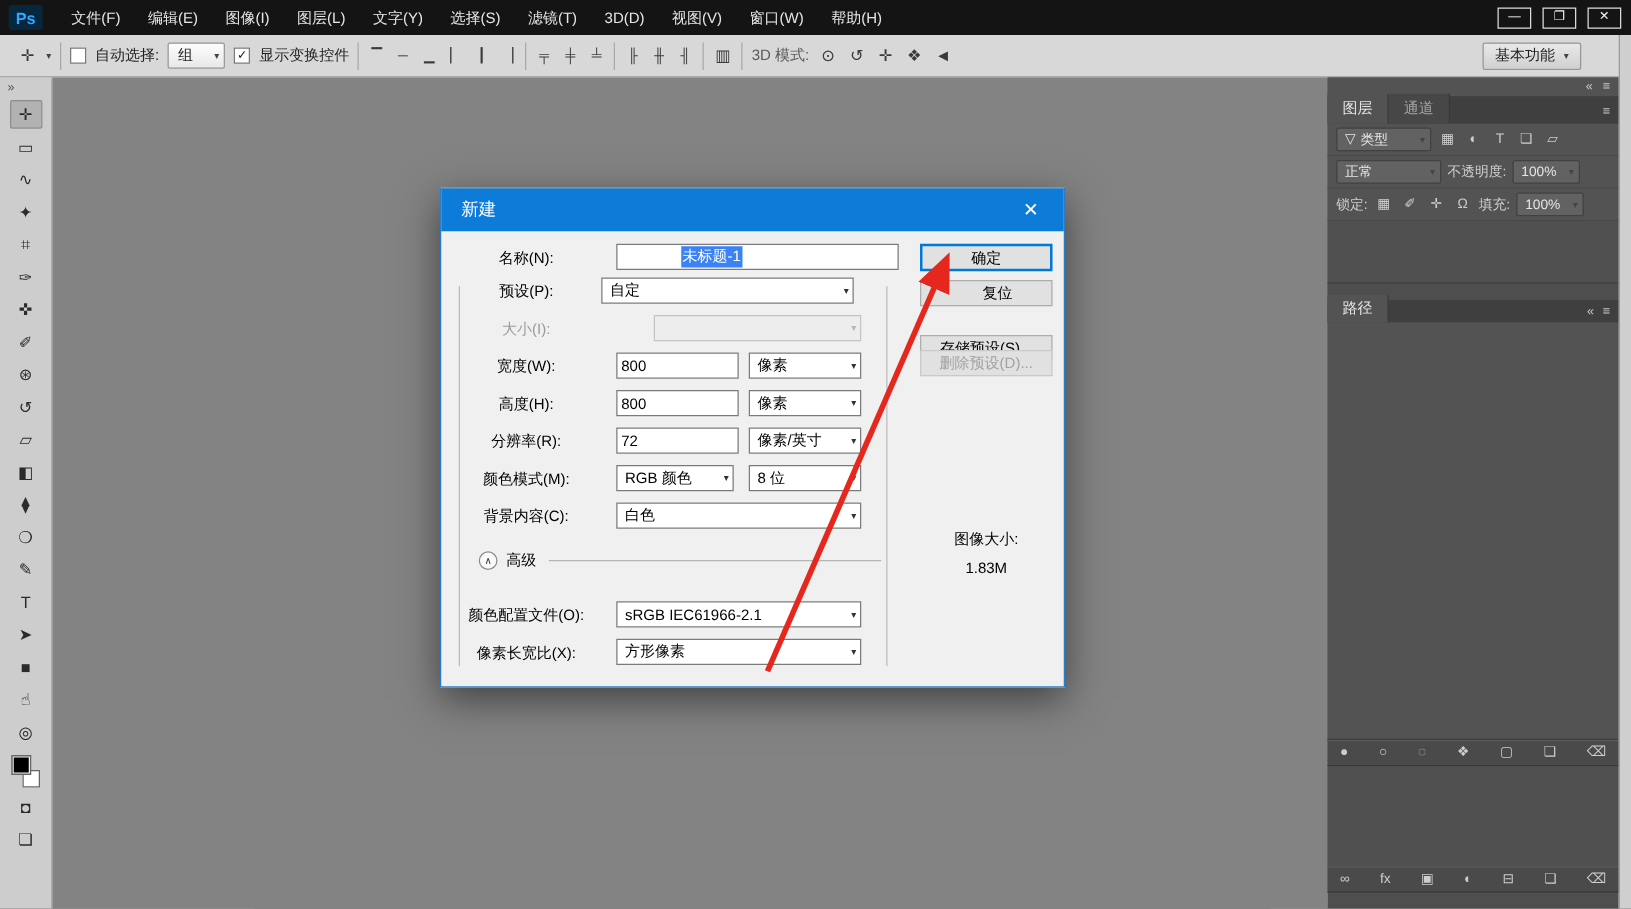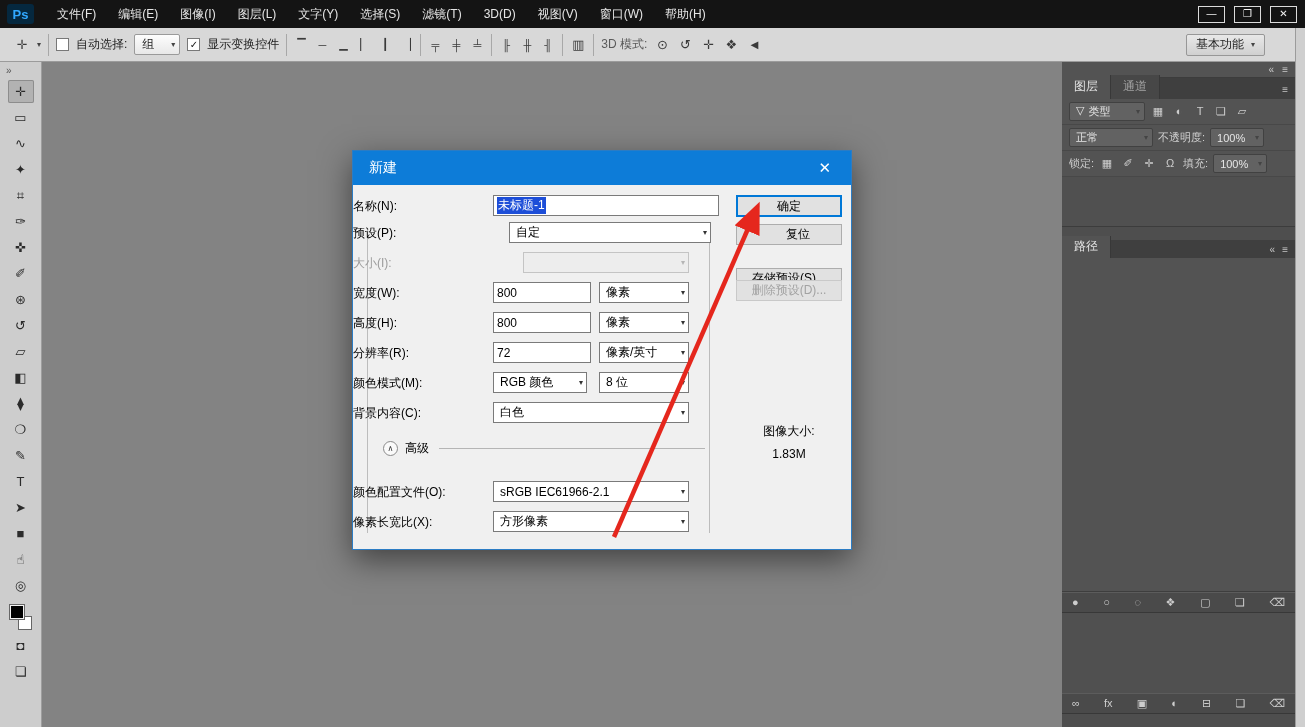--- a/index.html
+++ b/index.html
@@ -55,24 +55,24 @@
   .icon-bar { height:21px; background:#4a4a4a; border-top:1px solid #5c5c5c; border-bottom:1px solid #383838; display:flex; align-items:center; justify-content:space-between; padding:0 10px; color:#c6c6c6; font-size:11px; }
   .icon-bar .pic { width:auto; }
   .lower-empty { height:80px; background:#505050; }
 
   
   .dialog { position:absolute; left:352px; top:150px; width:500px; height:400px; background:#f0f0f0; border:1px solid #2b7cc4; box-shadow:0 10px 30px rgba(0,0,0,.5); z-index:10; }
   .dlg-title { height:34px; background:#0d7cd8; color:#fff; display:flex; align-items:center; padding:12px 16px; font-size:14px; }
   .dlg-close { margin-left:auto; font-size:15px; color:#fff; padding:0 4px; }
   .dlg-body { position:relative; height:364px; font-size:12px; color:#000; }
   .row { position:absolute; left:0; right:0; height:22px; }
-  .lbl { position:absolute; left:0; width:136px; text-align:left; line-height:22px; white-space:nowrap; }
+  .lbl { position:absolute; left:0; width:136px; text-align:center; line-height:22px; white-space:nowrap; }
   .lbl.disabled { color:#9b9b9b; }
   .text-input { position:absolute; height:21px; background:#fff; border:1px solid #7a7a7a; display:flex; align-items:center; padding:0 3px; overflow:hidden; }
-  .sel { background:#1d4ed8; color:#fff; padding:0 1px; }
+  .sel { background:#3b82f6; color:#fff; padding:0 1px;margin-left:48px; }
   .dd { position:absolute; height:21px; background:#fff; border:1px solid #7a7a7a; display:flex; align-items:center; justify-content:space-between; padding:0 3px 0 6px; overflow:hidden; }
   .dd .chev { font-size:8px; color:#333; padding-left:4px; }
   .dd.disabled { background:#ededed; border-color:#c4c4c4; color:#a0a0a0; }
   .dd.disabled .chev { color:#b5b5b5; }
   .btn { position:absolute; left:383px; width:106px; height:21px; background:#e1e1e1; border:1px solid #adadad; font-size:12px; display:flex; align-items:center; justify-content:center; overflow:hidden; }
   .btn.ok { height:22px; border:2px solid #0078d7; }
   .btn.disabled { color:#a2a2a2; border-color:#c9c9c9; }
   .vline { position:absolute; width:1px; background:#bcbcbc; top:44px; height:304px; }
   .adv-circle { position:absolute; left:30px; top:256px; width:15px; height:15px; border:1px solid #8a8a8a; border-radius:50%; background:#fafafa; display:flex; align-items:center; justify-content:center; font-size:8px; color:#333; line-height:1; }
   .adv-label { position:absolute; left:52px; top:256px; line-height:15px; }
@@ -280,21 +280,21 @@
       <div class="row" style="top:10px;">
         <span class="lbl">名称(N):</span>
         <div class="text-input" style="left:140px;width:226px;">
           <span class="sel">未标题-1</span>
         </div>
       </div>
       <div class="btn ok" style="top:10px;">确定</div>
 
       <div class="row" style="top:37px;">
         <span class="lbl">预设(P):</span>
-        <div class="dd" style="left:156px;width:202px;">
+        <div class="dd" style="left:128px;width:202px;">
           <span>自定</span>
           <span class="chev">▾</span>
         </div>
       </div>
       <div class="btn" style="top:39px;padding-left:18px;">复位</div>
 
       <div class="row" style="top:67px;">
         <span class="lbl disabled">大小(I):</span>
         <div class="dd disabled" style="left:170px;width:166px;">
           <span></span>

